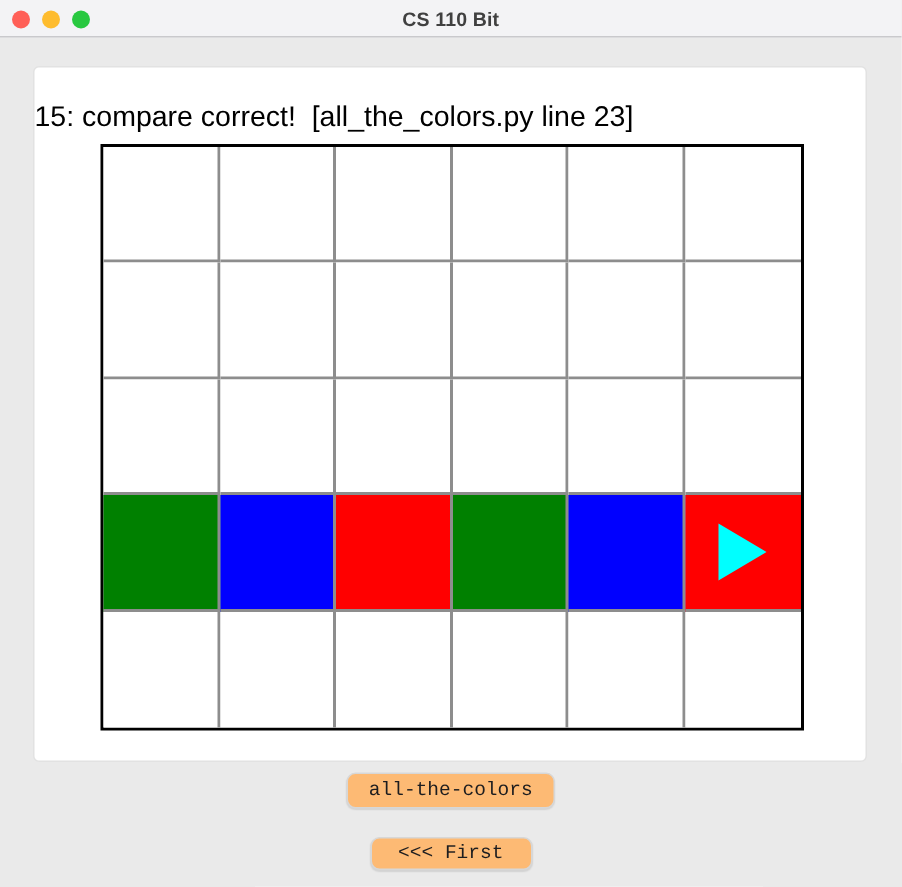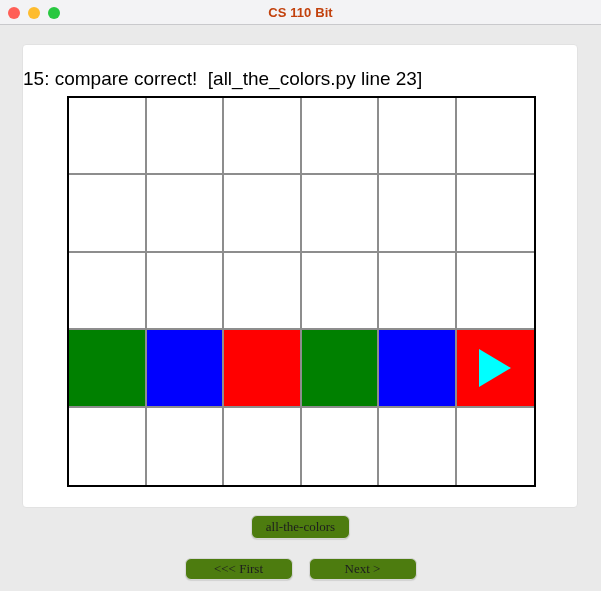--- a/index.html
+++ b/index.html
@@ -55,21 +55,21 @@
   #window-title {
     position: absolute;
     left: 0;
     top: 0;
     width: 601px;
     height: 25px;
     line-height: 25px;
     text-align: center;
     font-size: 13px;
     font-weight: bold;
-    color: #c2410c;
+    color: #404040;
     letter-spacing: 0.1px;
   }
 
   
   #panel {
     position: absolute;
     left: 22px;
     top: 44px;
     width: 556px;
     height: 464px;
@@ -146,24 +146,24 @@
     position: absolute;
     left: 0;
     top: 558px;
     width: 601px;
     display: flex;
     justify-content: center;
     gap: 16px;
   }
 
   .btn {
-    background: #4d7c0f;
+    background: #fdba74;
     border: 1px solid #d7d7d7;
     border-radius: 6px;
-    font-family: Liberation Serif, serif;
+    font-family: Liberation Mono, monospace;
     font-size: 13px;
     color: #1d1d1f;
     box-shadow: 0 1px 1px rgba(0,0,0,0.10);
     cursor: default;
     padding: 0;
     text-align: center;
     box-sizing: border-box;
   }
   .btn-tab {
     height: 24px;
@@ -230,16 +230,15 @@
         </div>
     </div>
   </div>
 
   <div id="tab-row">
     <button class="btn btn-tab">all-the-colors</button>
   </div>
 
   <div id="nav-row">
     <button class="btn btn-nav">&lt;&lt;&lt; First</button>
-    <button class="btn btn-nav">Next &gt;</button>
   </div>
 
 </div>
 
 </body></html>

